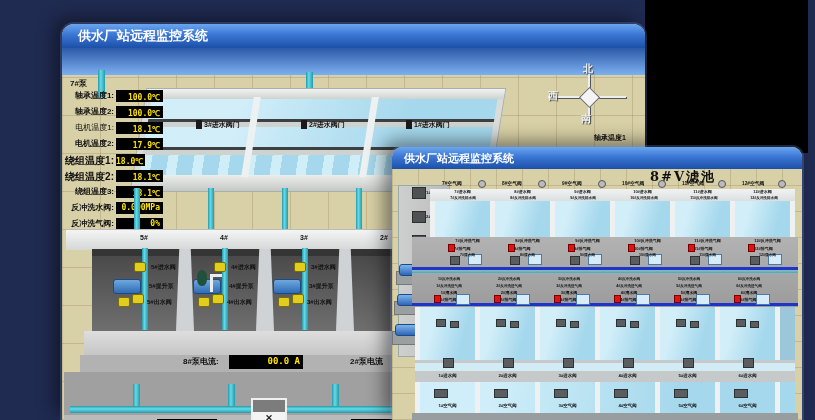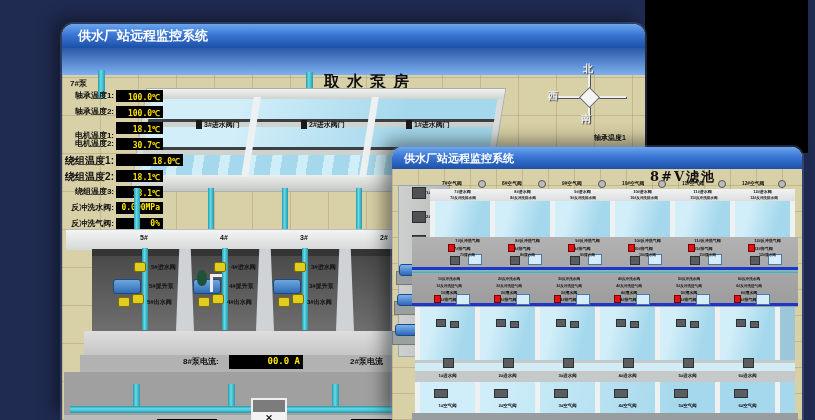--- a/index.html
+++ b/index.html
@@ -41,21 +41,20 @@
   <div class="abs" id="black-panel" style="left:645px;top:0;width:163px;height:153px;background:#000;"></div>
 
   <div class="window" id="bw" style="left:62px;top:24px;width:583px;height:396px;background:#d8d0a6;">
     <div class="titlebar" style="height:24px;font-size:13px;padding-left:16px;">
       <span>供水厂站远程监控系统</span>
     </div>
     <div id="bw-scene">
 
       <div class="abs" style="left:0;top:0;width:100%;height:27px;background:linear-gradient(#2d5aa8,#7db0f0);"></div>
 
-      <div class="t serifT" style="left:262px;top:26px;font-size:16px;letter-spacing:7px;">取水泵房</div>
 
       <div class="pipeV" style="left:36px;top:22px;width:7px;height:28px;"></div>
       <div class="pipeV" style="left:244px;top:24px;width:7px;height:26px;"></div>
 
       <div class="abs" style="left:76px;top:40px;width:358px;height:102px;transform:skewX(-9deg);background:#d9dcd9;border:1px solid #aab0aa;">
         <div class="abs" style="left:0;top:0;width:100%;height:10px;background:linear-gradient(#f0f2f0,#cfd3cf);"></div>
         <div class="watercell" style="left:6px;top:10px;width:346px;height:20px;"></div>
         <div class="abs" style="left:6px;top:30px;width:346px;height:8px;background:linear-gradient(#3d4042 40%,#cfd3cf 40%);"></div>
         <div class="watercell" style="left:6px;top:38px;width:346px;height:20px;"></div>
         <div class="abs" style="left:6px;top:58px;width:346px;height:8px;background:linear-gradient(#3d4042 40%,#cfd3cf 40%);"></div>
@@ -85,26 +84,26 @@
 
       <div class="t" style="left:532px;top:86px;font-size:7px;">轴承温度1</div>
       <div class="t" style="left:532px;top:103px;font-size:7px;">轴承温度2</div>
 
       <div class="t" style="left:8px;top:32px;font-size:8px;">7#泵</div>
       <div class="abs" id="bw-readings" style="left:0px;top:42px;width:120px;height:150px;">
           <div style="position: absolute; white-space: nowrap; color: rgb(16, 16, 16); font-weight: bold; line-height: 1; left: 0px; top: 2px; width: 52px; text-align: right; font-size: 8px;">轴承温度1:</div>
           <div class="ro" style="left: 54px; top: 0px; width: 47px; height: 12px; font-size: 8px;">100.0℃</div>
           <div style="position: absolute; white-space: nowrap; color: rgb(16, 16, 16); font-weight: bold; line-height: 1; left: 0px; top: 18px; width: 52px; text-align: right; font-size: 8px;">轴承温度2:</div>
           <div class="ro" style="left: 54px; top: 16px; width: 47px; height: 12px; font-size: 8px;">100.0℃</div>
-          <div style="position: absolute; white-space: nowrap; color: rgb(16, 16, 16); font-weight: bold; line-height: 1; left: 0px; top: 42px; width: 52px; text-align: right; font-size: 8px;">电机温度1:</div>
+          <div style="position: absolute; white-space: nowrap; color: rgb(16, 16, 16); font-weight: normal; line-height: 1; left: 0px; top: 34px; width: 52px; text-align: right; font-size: 8px;">电机温度1:</div>
           <div class="ro" style="left: 54px; top: 32px; width: 47px; height: 12px; font-size: 8px;">18.1℃</div>
           <div style="position: absolute; white-space: nowrap; color: rgb(16, 16, 16); font-weight: bold; line-height: 1; left: 0px; top: 50px; width: 52px; text-align: right; font-size: 8px;">电机温度2:</div>
-          <div class="ro" style="left: 54px; top: 48px; width: 47px; height: 12px; font-size: 8px;">30.7℃</div>
+          <div class="ro" style="left: 54px; top: 48px; width: 47px; height: 12px; font-size: 8px;">17.9℃</div>
           <div style="position: absolute; white-space: nowrap; color: rgb(16, 16, 16); font-weight: bold; line-height: 1; left: 0px; top: 66px; width: 52px; text-align: right; font-size: 10px;">绕组温度1:</div>
-          <div class="ro" style="left: 54px; top: 64px; width: 67px; height: 12px; font-size: 8px;">18.0℃</div>
+          <div class="ro" style="left: 54px; top: 64px; width: 29px; height: 12px; font-size: 8px;">18.0℃</div>
           <div style="position: absolute; white-space: nowrap; color: rgb(16, 16, 16); font-weight: bold; line-height: 1; left: 0px; top: 82px; width: 52px; text-align: right; font-size: 10px;">绕组温度2:</div>
           <div class="ro" style="left: 54px; top: 80px; width: 47px; height: 12px; font-size: 8px;">18.1℃</div>
           <div style="position: absolute; white-space: nowrap; color: rgb(16, 16, 16); font-weight: bold; line-height: 1; left: 0px; top: 98px; width: 52px; text-align: right; font-size: 8px;">绕组温度3:</div>
           <div class="ro" style="left: 54px; top: 96px; width: 47px; height: 12px; font-size: 8px;">18.1℃</div>
           <div style="position: absolute; white-space: nowrap; color: rgb(16, 16, 16); font-weight: bold; line-height: 1; left: 0px; top: 114px; width: 52px; text-align: right; font-size: 8px;">反冲洗水阀:</div>
           <div class="ro" style="left: 54px; top: 112px; width: 47px; height: 12px; font-size: 8px;">0.000MPa</div>
           <div style="position: absolute; white-space: nowrap; color: rgb(16, 16, 16); font-weight: bold; line-height: 1; left: 0px; top: 130px; width: 52px; text-align: right; font-size: 8px;">反冲洗气阀:</div>
           <div class="ro" style="left: 54px; top: 128px; width: 47px; height: 12px; font-size: 8px;">0%</div>
         </div>
 

